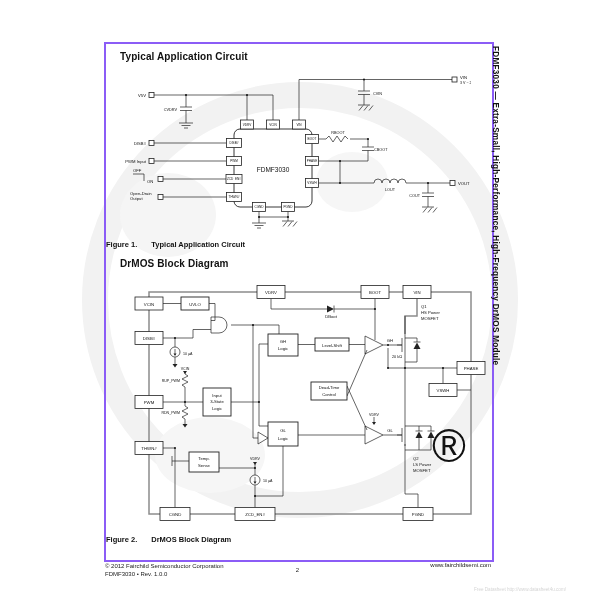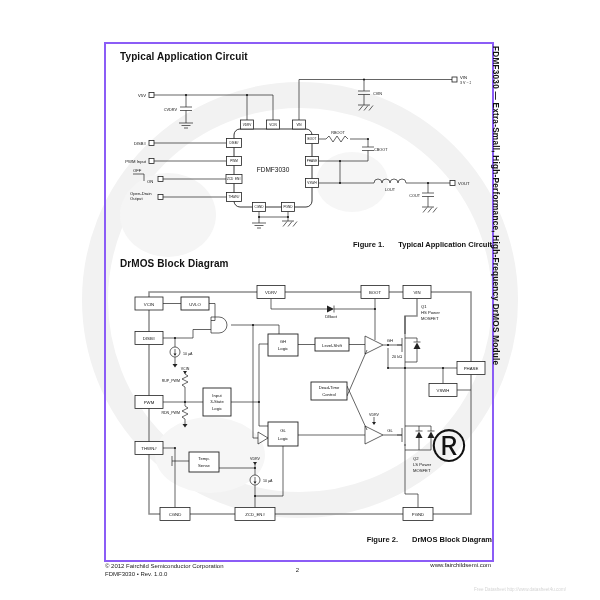--- a/index.html
+++ b/index.html
@@ -1,21 +1,21 @@
 <!DOCTYPE html>
 <html><head>
 <meta charset="utf-8">
 <style>
   html,body{margin:0;padding:0;background:#fff;width:600px;height:600px;overflow:hidden;
     font-family:"Liberation Sans", sans-serif;color:#111;}
   .page{position:relative;width:600px;height:600px;background:#fff;}
   .wm{position:absolute;left:0;top:0;z-index:0;}
   .frame{position:absolute;left:104px;top:42px;width:386px;height:516px;border:2px solid #8b5cf6;z-index:1;}
   .h1{position:absolute;left:14px;font-size:10px;font-weight:bold;letter-spacing:.1px;}
-  .caption{position:absolute;left:0;width:100%;text-align:right;font-size:7.5px;font-weight:bold;}
+  .caption{position:absolute;left:0;width:100%;text-align:left;font-size:7.5px;font-weight:bold;}
   .caption .sp{display:inline-block;width:14px;}
   .sidebar{position:absolute;left:491px;top:46px;height:470px;z-index:1;
     writing-mode:vertical-rl;font-size:8.2px;font-weight:bold;letter-spacing:.25px;white-space:nowrap;}
   .footer{position:absolute;left:104px;top:562px;width:387px;z-index:1;font-size:6px;color:#222;}
   .footer .l{position:absolute;left:1px;top:0;line-height:8px;}
   .footer .c{position:absolute;left:0;width:100%;text-align:center;top:5px;}
   .footer .r{position:absolute;right:0;top:0;}
   .wmnote{position:absolute;right:34px;top:587px;font-size:4.6px;color:#d5d5d5;z-index:1;}
   svg text{font-family:"Liberation Sans", sans-serif;fill:#111;}
   .t3{font-size:3.1px;}.t36{font-size:3.6px;}.t38{font-size:3.8px;}.t42{font-size:4.2px;}

